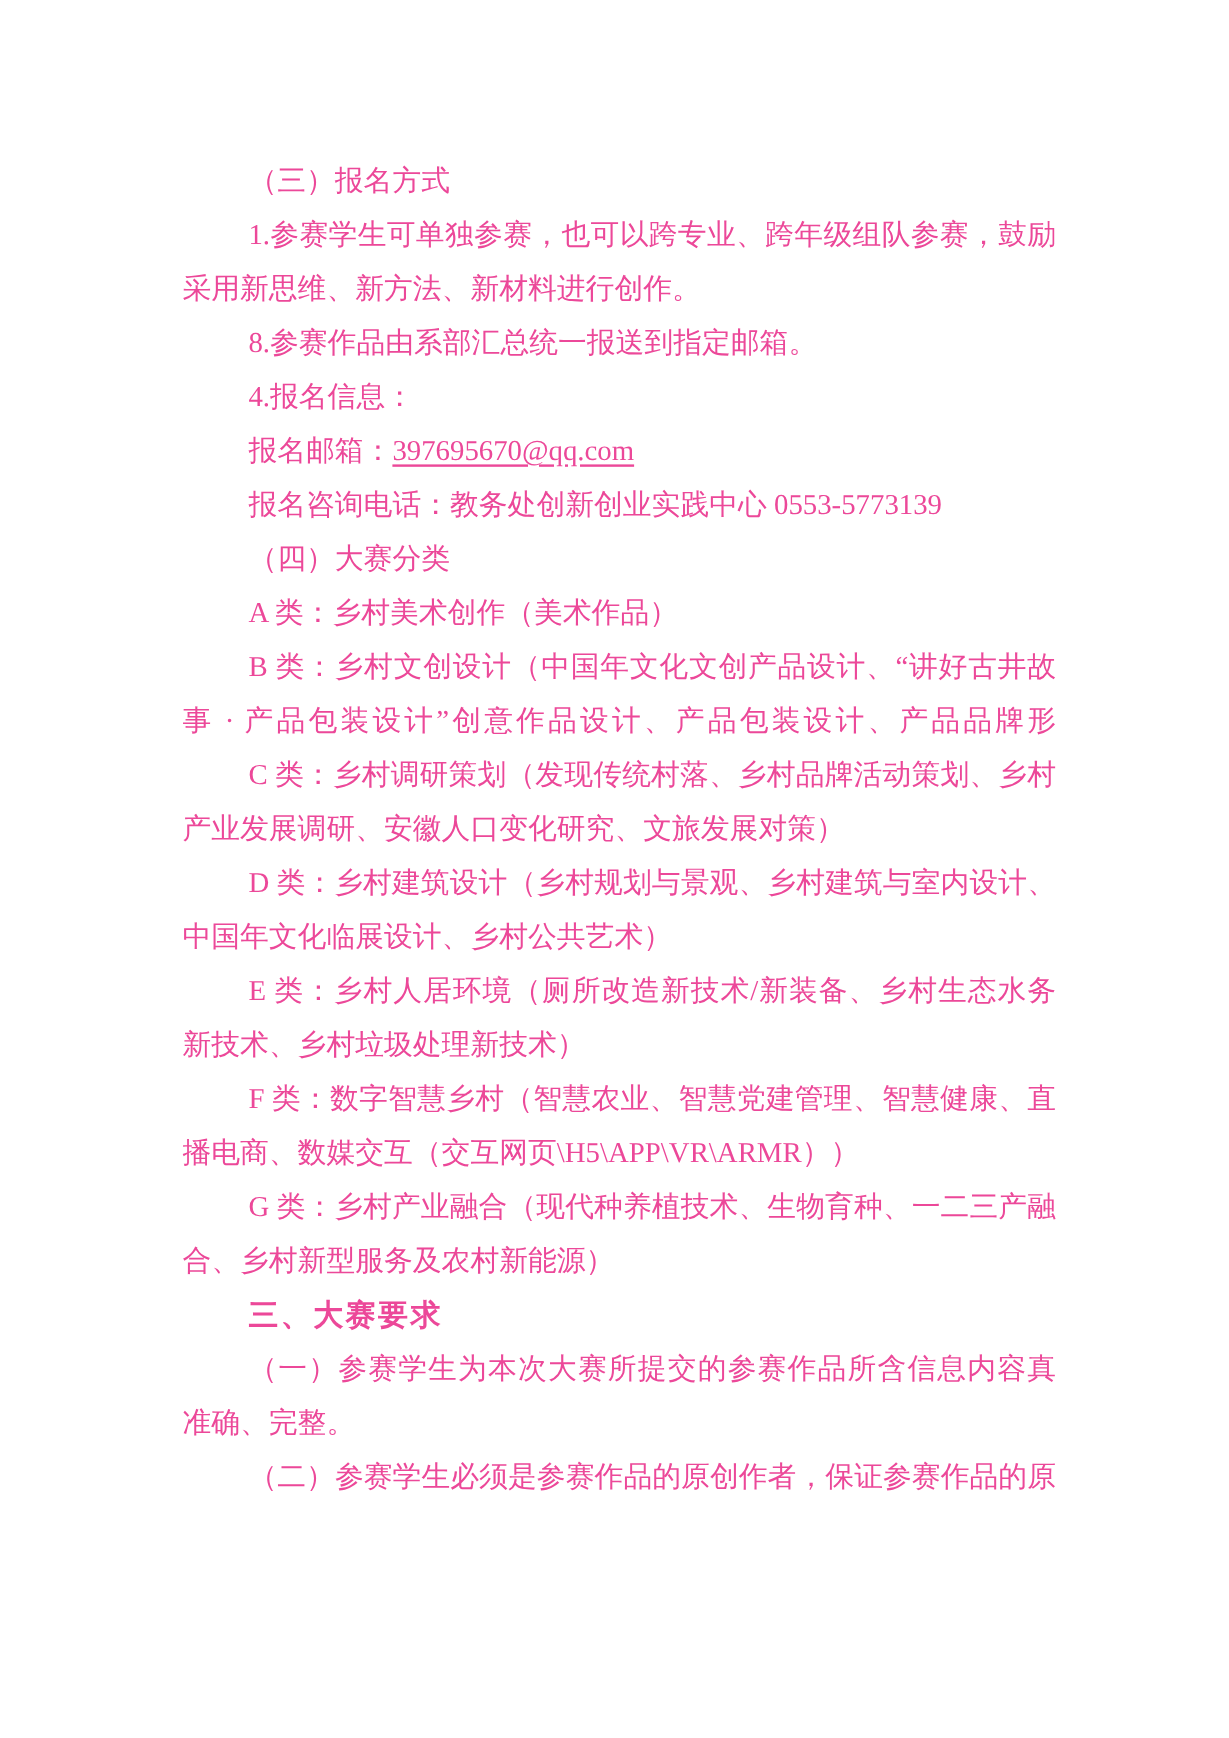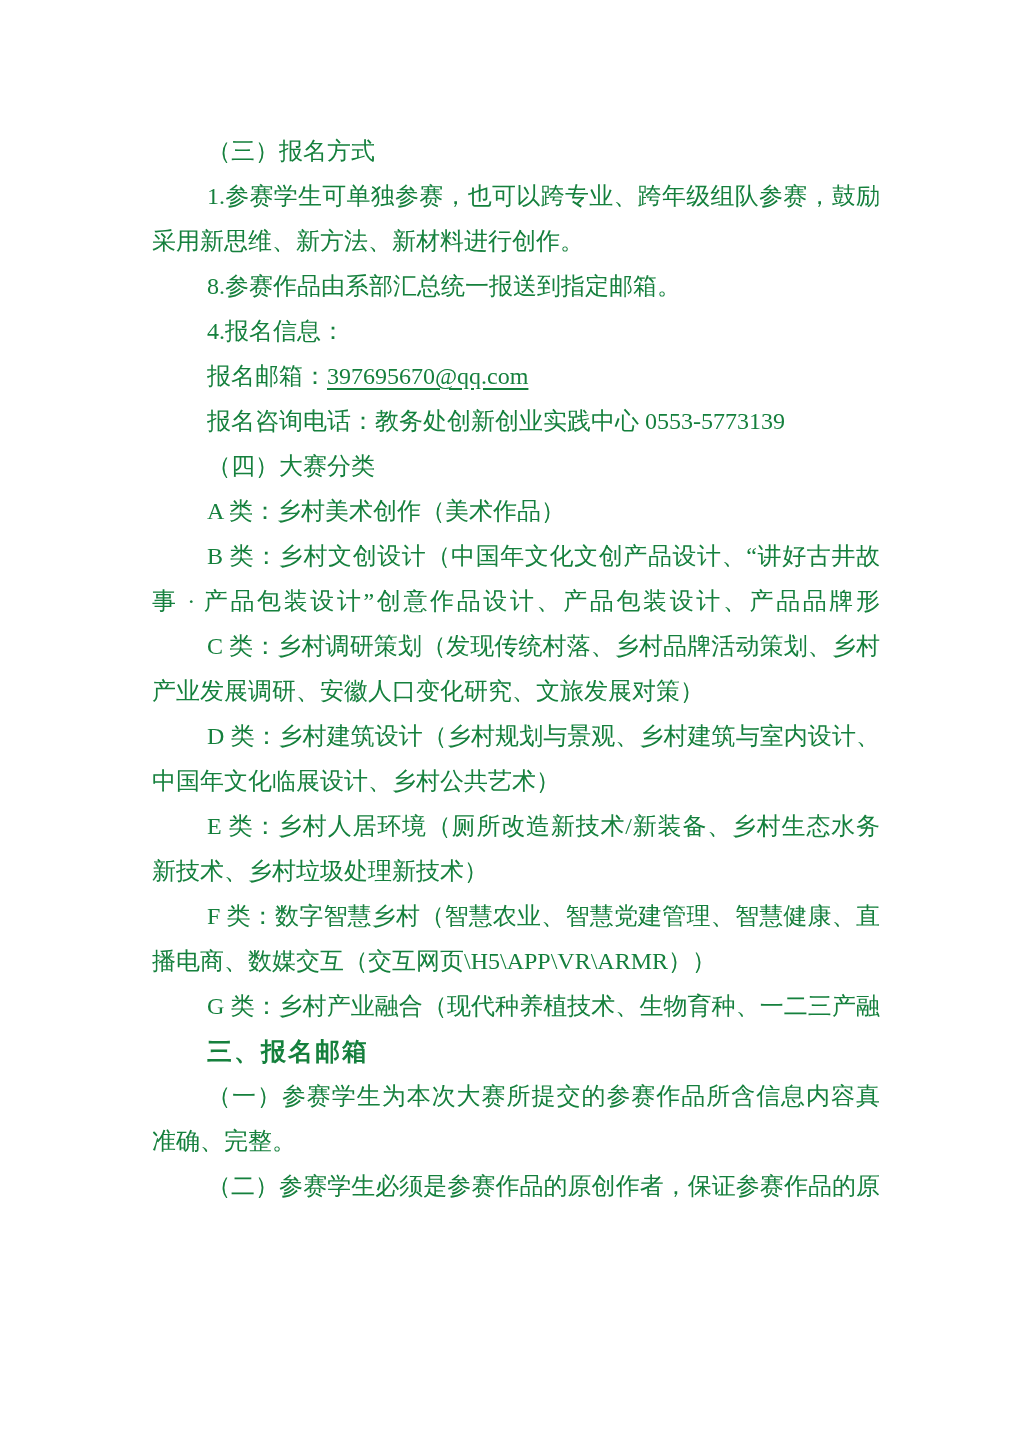--- a/index.html
+++ b/index.html
@@ -15,21 +15,21 @@
     overflow: hidden;
   }
   .doc {
     position: absolute;
     left: 152px;
     top: 129px;
     width: 728px;
     font-family: "Liberation Serif", "DejaVu Serif", serif;
     font-size: 24px;
     line-height: 45px;
-    color: #15803d;
+    color: #ec4899;
   }
   .line {
     height: 45px;
     overflow: hidden;
     text-align: left;
   }
   .line.indent {
     text-indent: 55px;
   }
   .line.justify {
@@ -79,22 +79,23 @@
     <div class="line indent justify">D 类：乡村建筑设计（乡村规划与景观、乡村建筑与室内设计、</div>
     <div class="line">中国年文化临展设计、乡村公共艺术）</div>
 
     <div class="line indent justify">E 类：乡村人居环境（厕所改造新技术/新装备、乡村生态水务</div>
     <div class="line">新技术、乡村垃圾处理新技术）</div>
 
     <div class="line indent justify">F 类：数字智慧乡村（智慧农业、智慧党建管理、智慧健康、直</div>
     <div class="line">播电商、数媒交互（交互网页\H5\APP\VR\ARMR））</div>
 
     <div class="line indent justify">G 类：乡村产业融合（现代种养植技术、生物育种、一二三产融</div>
+    <div class="line">合、乡村新型服务及农村新能源）</div>
 
-    <div class="line indent bold">三、报名邮箱</div>
+    <div class="line indent bold">三、大赛要求</div>
 
     <div class="line indent justify">（一）参赛学生为本次大赛所提交的参赛作品所含信息内容真实、</div>
     <div class="line">准确、完整。</div>
 
     <div class="line indent justify">（二）参赛学生必须是参赛作品的原创作者，保证参赛作品的原</div>
 
   </div>
 </div>
 
 </body></html>

